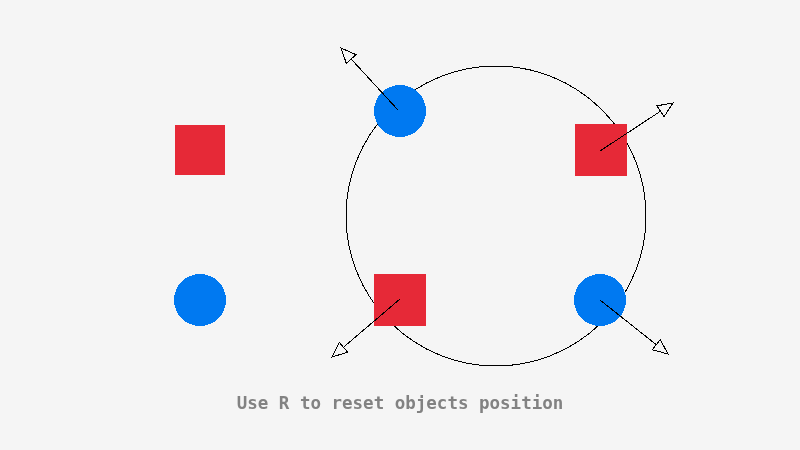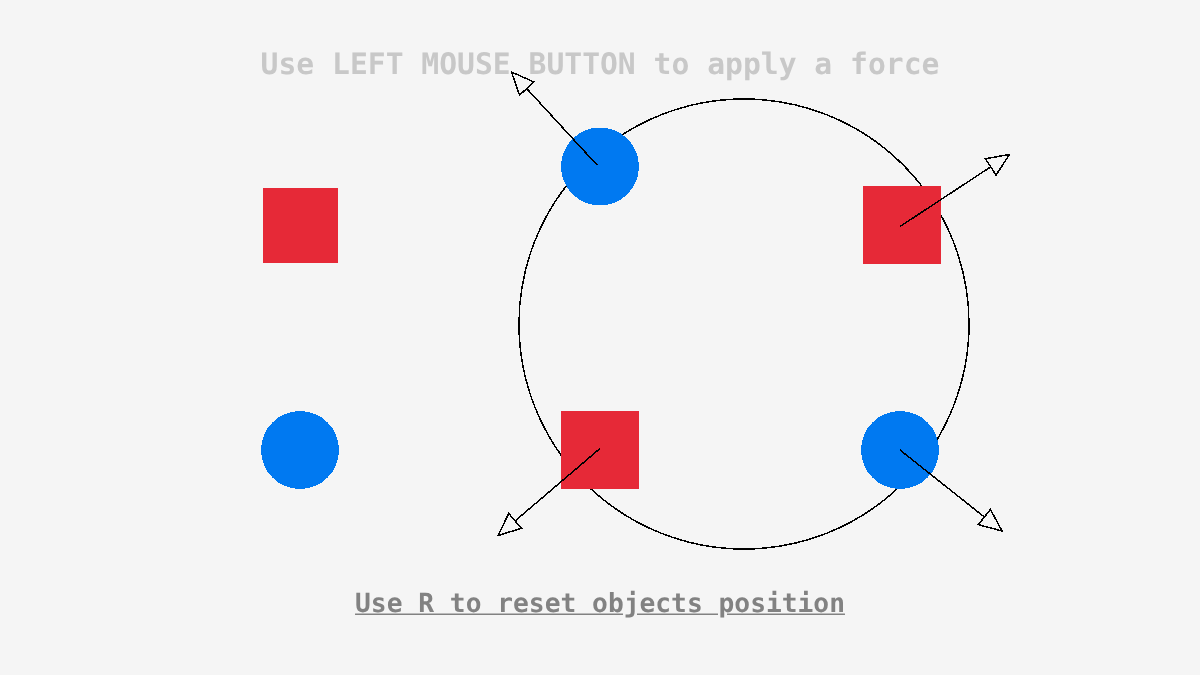--- a/index.html
+++ b/index.html
@@ -54,16 +54,15 @@
       <line x1="398" y1="110" x2="348.44479186971427" y2="56.097843788110275" stroke="#000000" stroke-width="1"></line>
       <polygon points="341,48 355.9370784244028,54.643319060773756 346.36689940209067,63.441709452254265" fill="#F5F5F5" stroke="#000000" stroke-width="1"></polygon>
       <line x1="600" y1="151" x2="663.808891052259" y2="109.04346889714475" stroke="#000000" stroke-width="1"></line>
       <polygon points="673,103 664.0378103286661,116.67220378340795 656.8955289047677,105.80998411789591" fill="#F5F5F5" stroke="#000000" stroke-width="1"></polygon>
       <line x1="400" y1="299" x2="340.36917347154997" y2="349.86158733308974" stroke="#000000" stroke-width="1"></line>
       <polygon points="332,357 339.19435633984847,342.3203802210247 347.63066221892416,352.2112215964928" fill="#F5F5F5" stroke="#000000" stroke-width="1"></polygon>
       <line x1="600" y1="300" x2="659.3857806775188" y2="347.15929642038253" stroke="#000000" stroke-width="1"></line>
       <polygon points="668,354 652.2111033541153,349.76198835471513 660.2955712209359,339.5815473372373" fill="#F5F5F5" stroke="#000000" stroke-width="1"></polygon>
     </svg>
 
-  <div class="hint hint-top" style="color: rgb(200, 200, 200);">Use LEFT MOUSE BUTTON to apply a force</div>
 
-  <div class="hint hint-bottom" style="color: rgb(130, 130, 130); text-decoration: underline;">Use R to reset objects position</div>
+  <div class="hint hint-bottom" style="color: rgb(130, 130, 130);">Use R to reset objects position</div>
 </div>
 
 </body></html>

